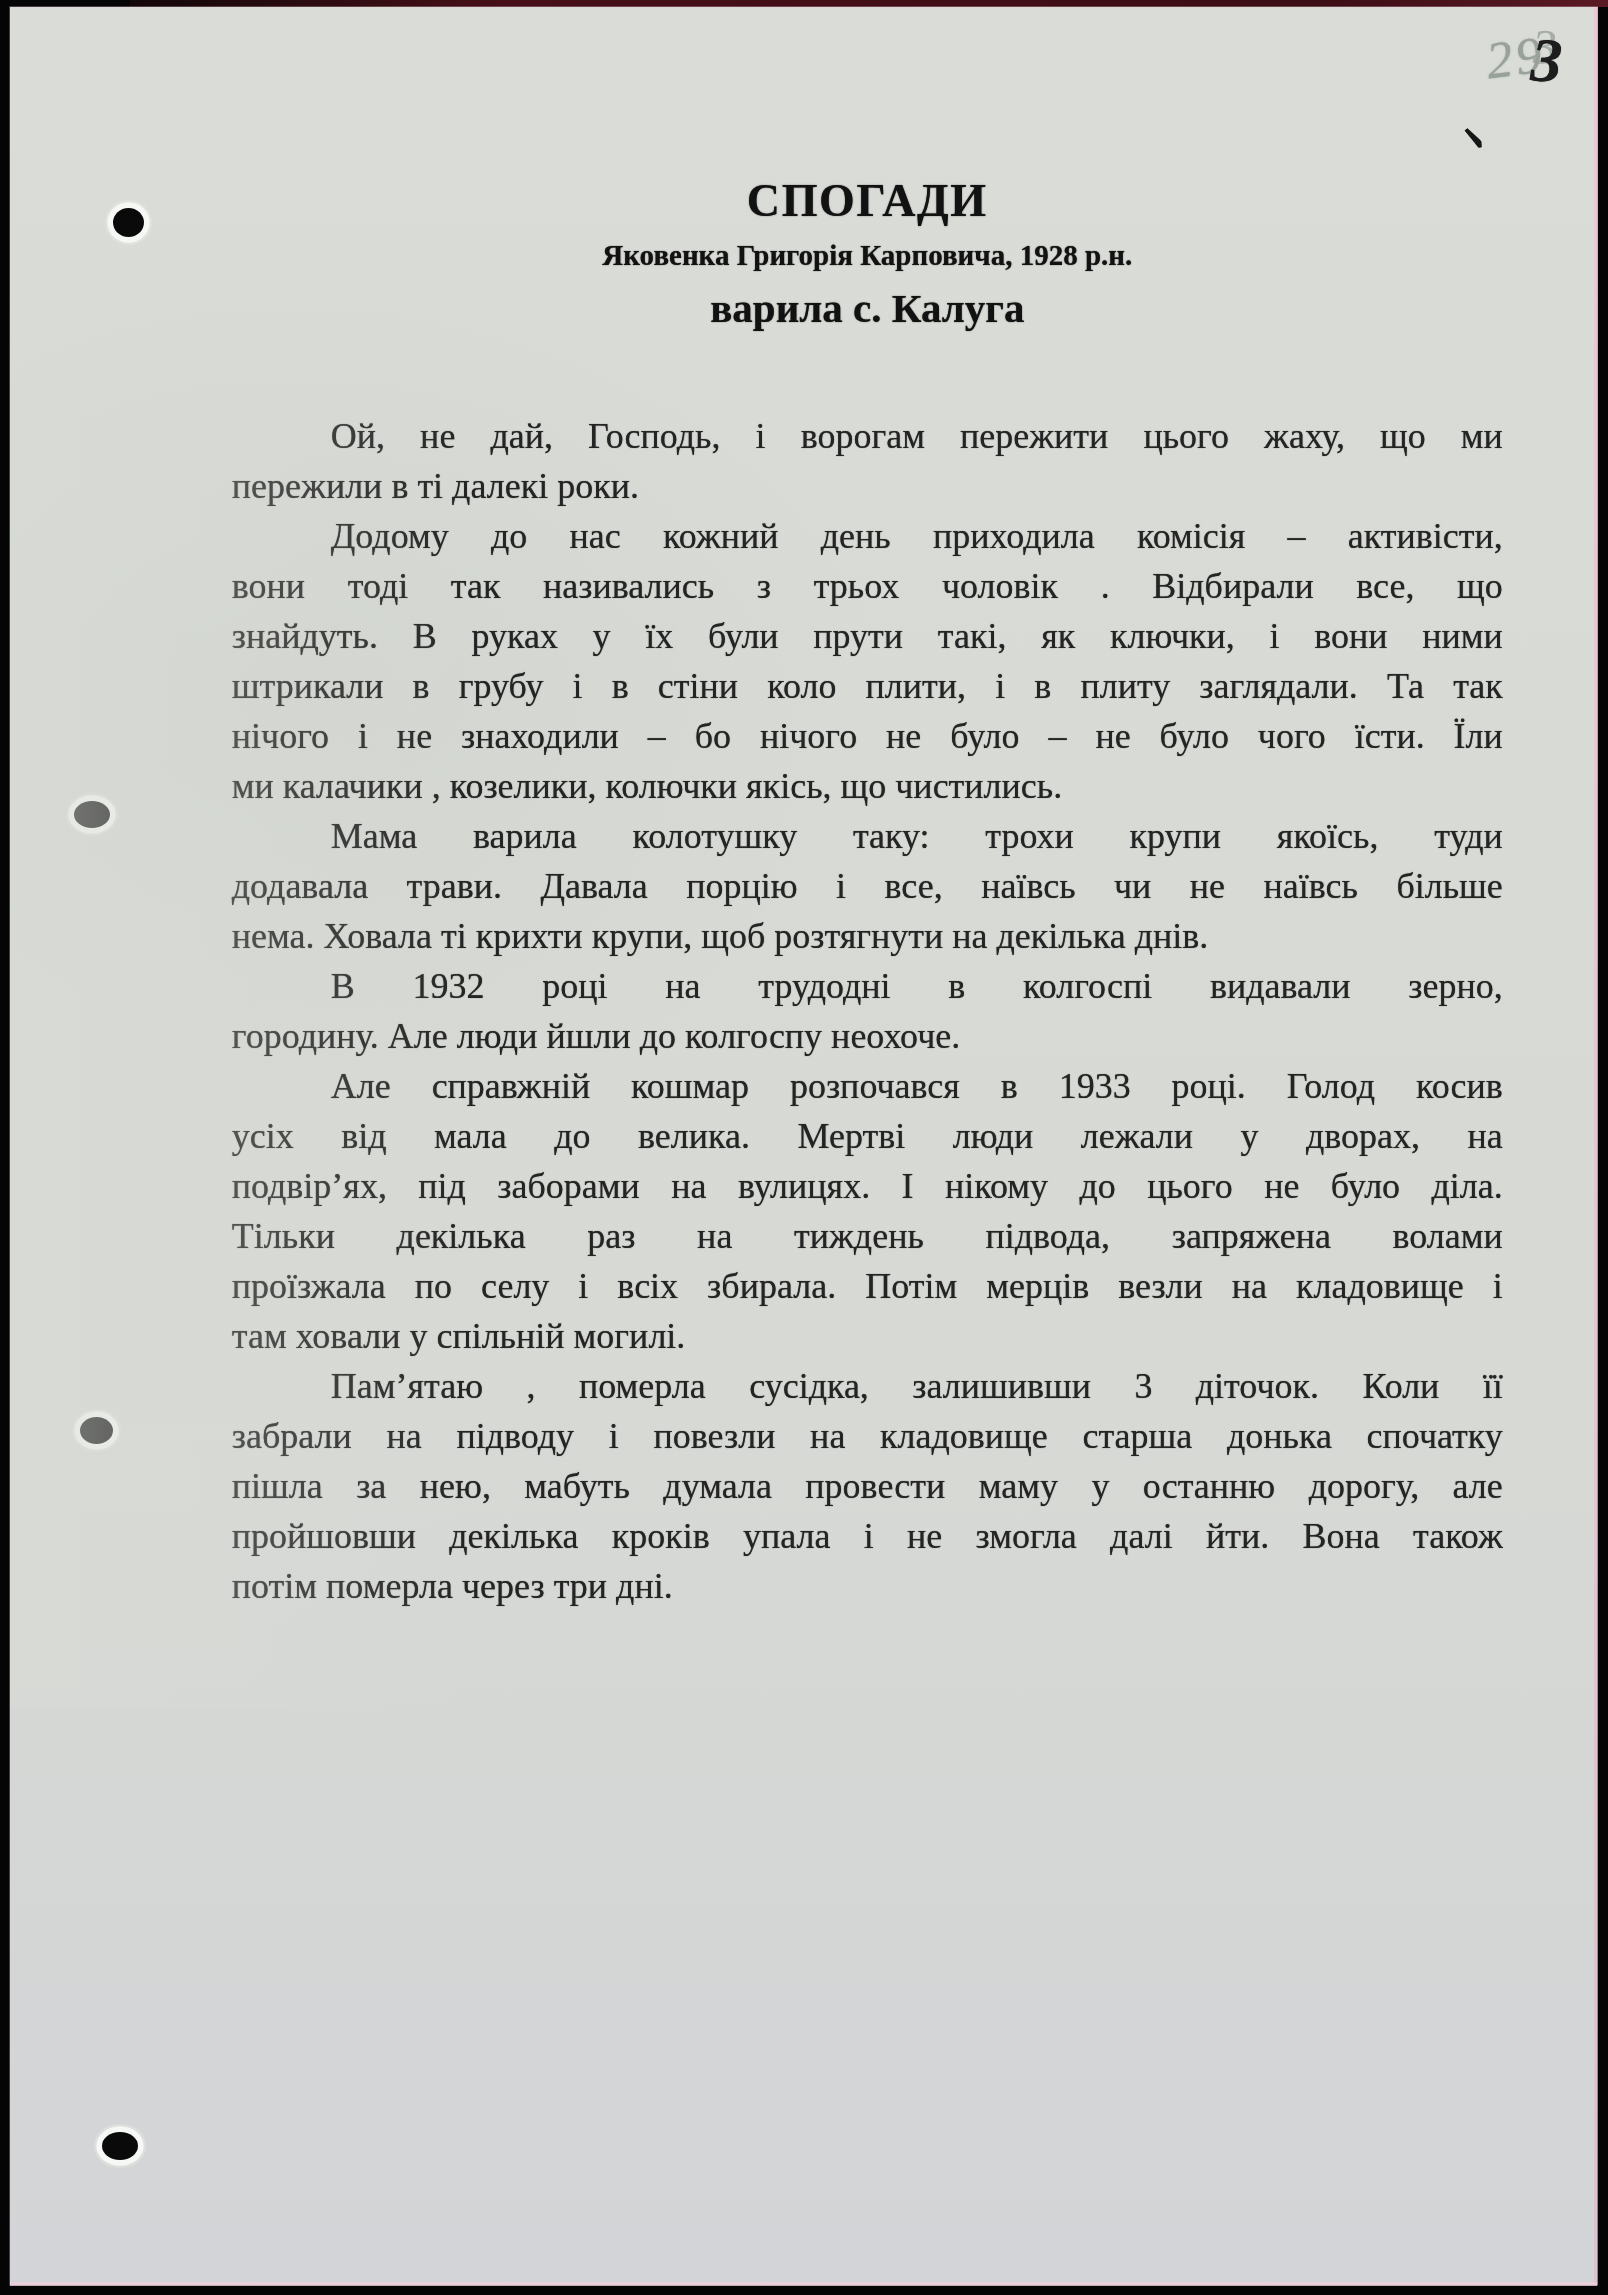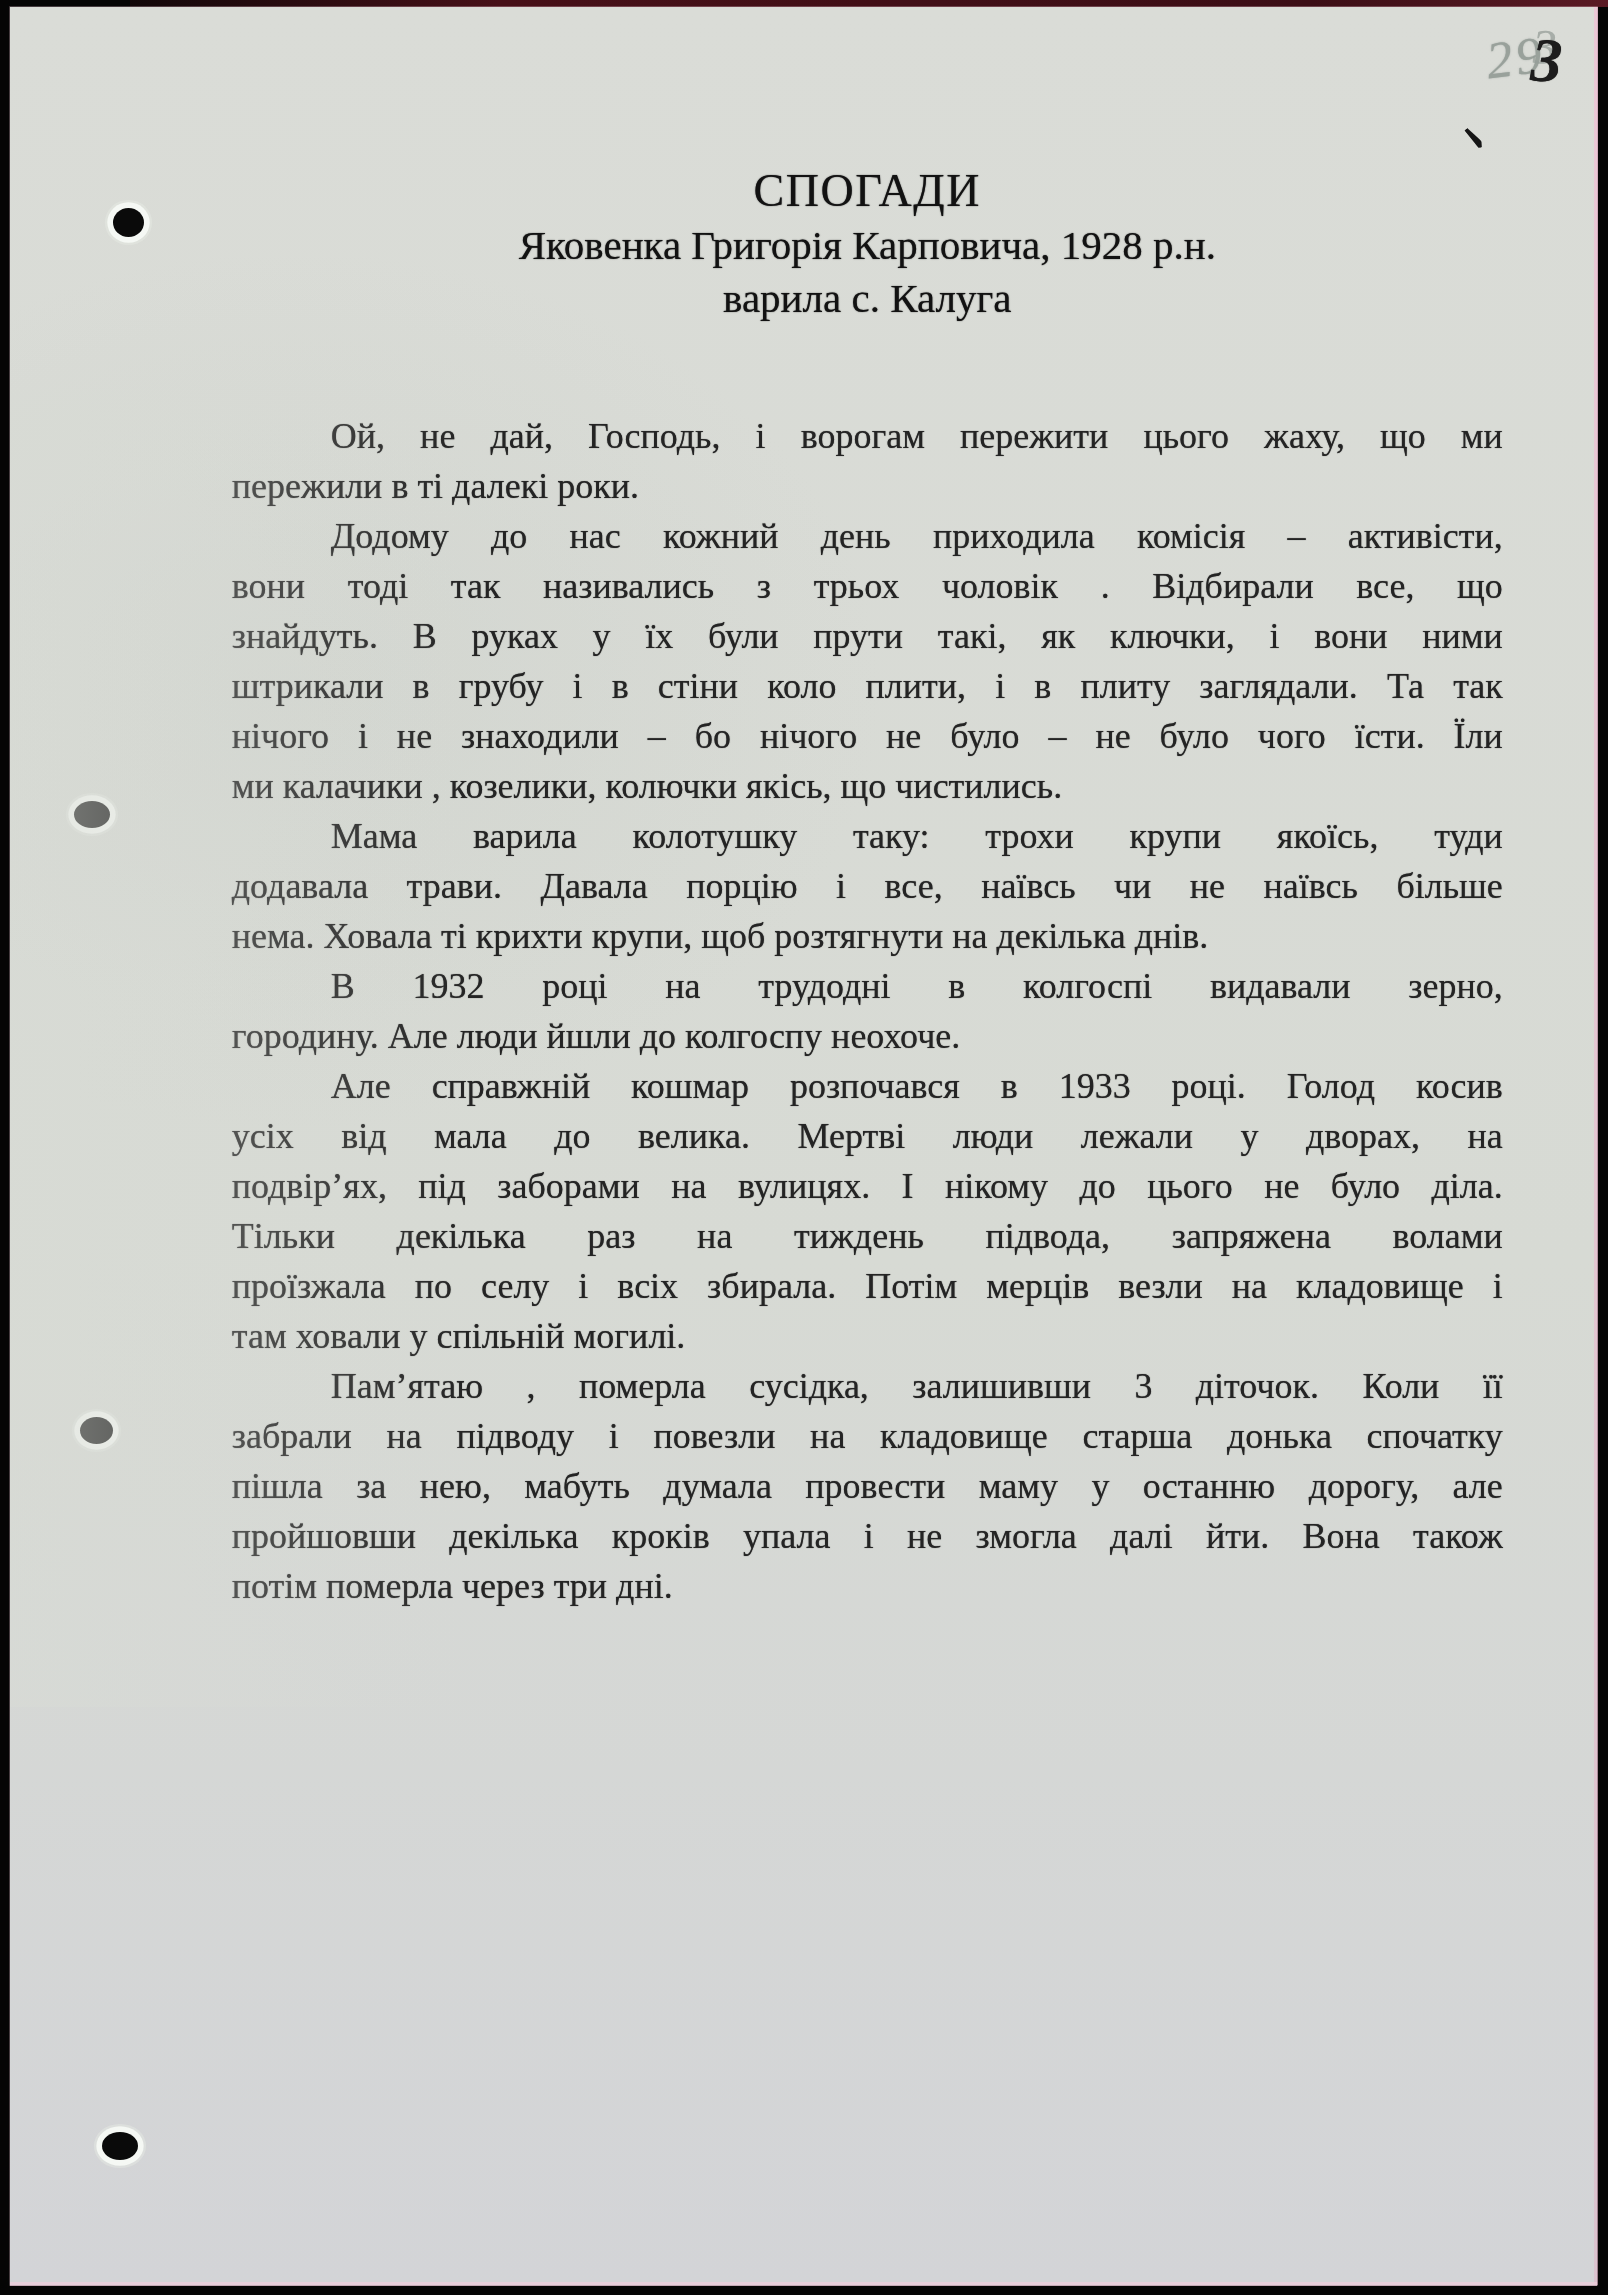--- a/index.html
+++ b/index.html
@@ -67,26 +67,26 @@
   
   #ink-mark{
     position:absolute;left:1460px;top:119px;width:8.1px;height:24.4px;
     background:#161616;
     transform:rotate(-38deg);
     clip-path:polygon(15% 0,60% 0,100% 78%,55% 100%,20% 92%);
     border-radius:2.4px;
   }
   
   #title{
-    position:absolute;left:222px;top:157px;width:1271px;
-    text-align:center;color:#121212;font-weight:normal;
+    position:absolute;left:222px;top:167px;width:1271px;
+    text-align:center;color:#121212;font-weight:bold;
     text-shadow:0 0 1.2px rgba(20,20,20,.85);
   }
   #title .t1{font-size:46px;line-height:54px;letter-spacing:1.6px;}
-  #title .t2{font-size:41px;line-height:54px;}
+  #title .t2{font-size:29px;line-height:54px;}
   #title .t3{font-size:41px;line-height:52px;}
   
   #doc-body{
     position:absolute;left:222px;top:404px;width:1271px;
     color:#242424;font-size:36px;
     text-shadow:0 0 1px rgba(30,30,30,.75);
   }
   .para{margin:0;}
   .line{
     height:50px;line-height:50px;

